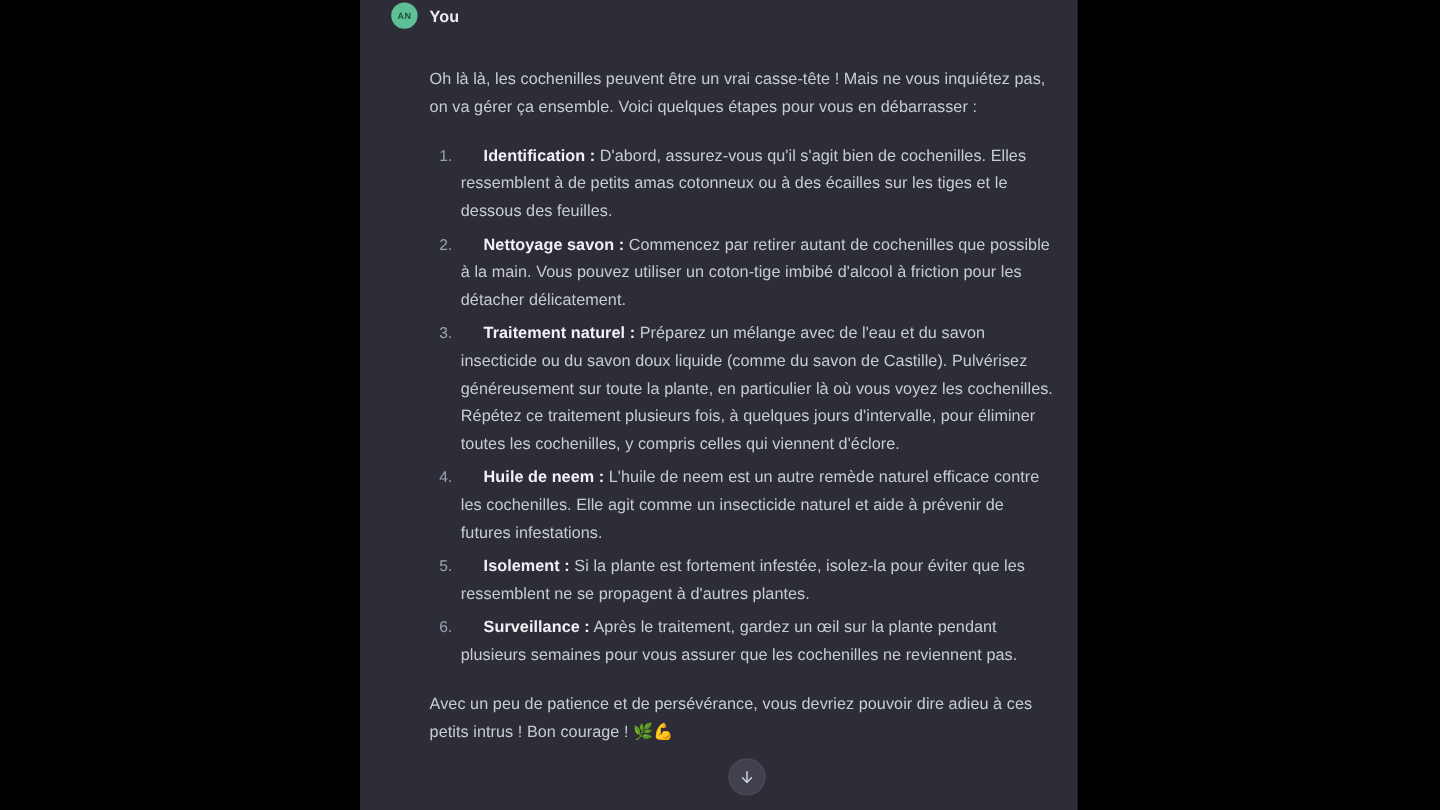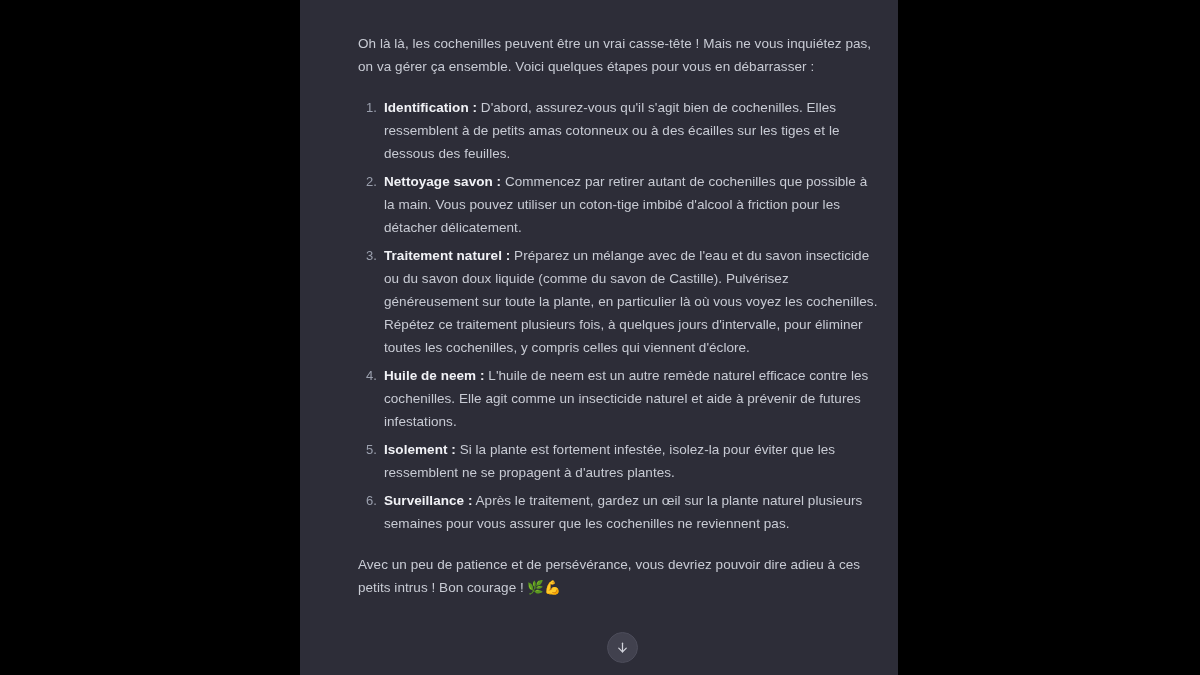--- a/index.html
+++ b/index.html
@@ -126,20 +126,21 @@
     left: 1px;
     top: 0;
     width: 18px;
     text-align: right;
     color: #9ba0ae;
     font-size: 13px;
   }
   ol.steps > li .lbl {
     font-weight: bold;
     color: #f1f2f6;
+    margin-left: 19px;
   }
 
   .outro {
     margin-top: 18px;
   }
 
   
   .scroll-fab {
     position: absolute;
     left: 307px;
@@ -163,20 +164,26 @@
   }
 </style>
 </head>
 <body>
 
 <div class="screen">
   <div class="chat-panel">
     <div class="chat-scroll">
 
       <div class="message msg-user">
+        <div class="msg-head">
+          <div class="avatar avatar-user">
+            <span>AN</span>
+          </div>
+          <span class="msg-author">You</span>
+        </div>
       </div>
 
       <div class="message msg-assistant">
 
         <div class="msg-body">
           <p class="para intro">Oh là là, les cochenilles peuvent être un vrai casse-tête ! Mais ne vous inquiétez pas, on va gérer ça ensemble. Voici quelques étapes pour vous en débarrasser :</p>
 
           <ol class="steps">
             <li>
               <span class="lbl">Identification :</span><span> D'abord, assurez-vous qu'il s'agit bien de cochenilles. Elles ressemblent à de petits amas cotonneux ou à des écailles sur les tiges et le dessous des feuilles.</span>
@@ -187,21 +194,21 @@
             <li>
               <span class="lbl">Traitement naturel :</span><span> Préparez un mélange avec de l'eau et du savon insecticide ou du savon doux liquide (comme du savon de Castille). Pulvérisez généreusement sur toute la plante, en particulier là où vous voyez les cochenilles. Répétez ce traitement plusieurs fois, à quelques jours d'intervalle, pour éliminer toutes les cochenilles, y compris celles qui viennent d'éclore.</span>
             </li>
             <li>
               <span class="lbl">Huile de neem :</span><span> L'huile de neem est un autre remède naturel efficace contre les cochenilles. Elle agit comme un insecticide naturel et aide à prévenir de futures infestations.</span>
             </li>
             <li>
               <span class="lbl">Isolement :</span><span> Si la plante est fortement infestée, isolez-la pour éviter que les ressemblent ne se propagent à d'autres plantes.</span>
             </li>
             <li>
-              <span class="lbl">Surveillance :</span><span> Après le traitement, gardez un œil sur la plante naturel plusieurs semaines pour vous assurer que les cochenilles ne reviennent pas.</span>
+              <span class="lbl">Surveillance :</span><span> Après le traitement, gardez un œil sur la plante pendant plusieurs semaines pour vous assurer que les cochenilles ne reviennent pas.</span>
             </li>
           </ol>
 
           <p class="para outro"><span>Avec un peu de patience et de persévérance, vous devriez pouvoir dire adieu à ces petits intrus ! Bon courage ! </span><span class="emoji">🌿💪</span></p>
         </div>
 
       </div>
 
     </div>
 

